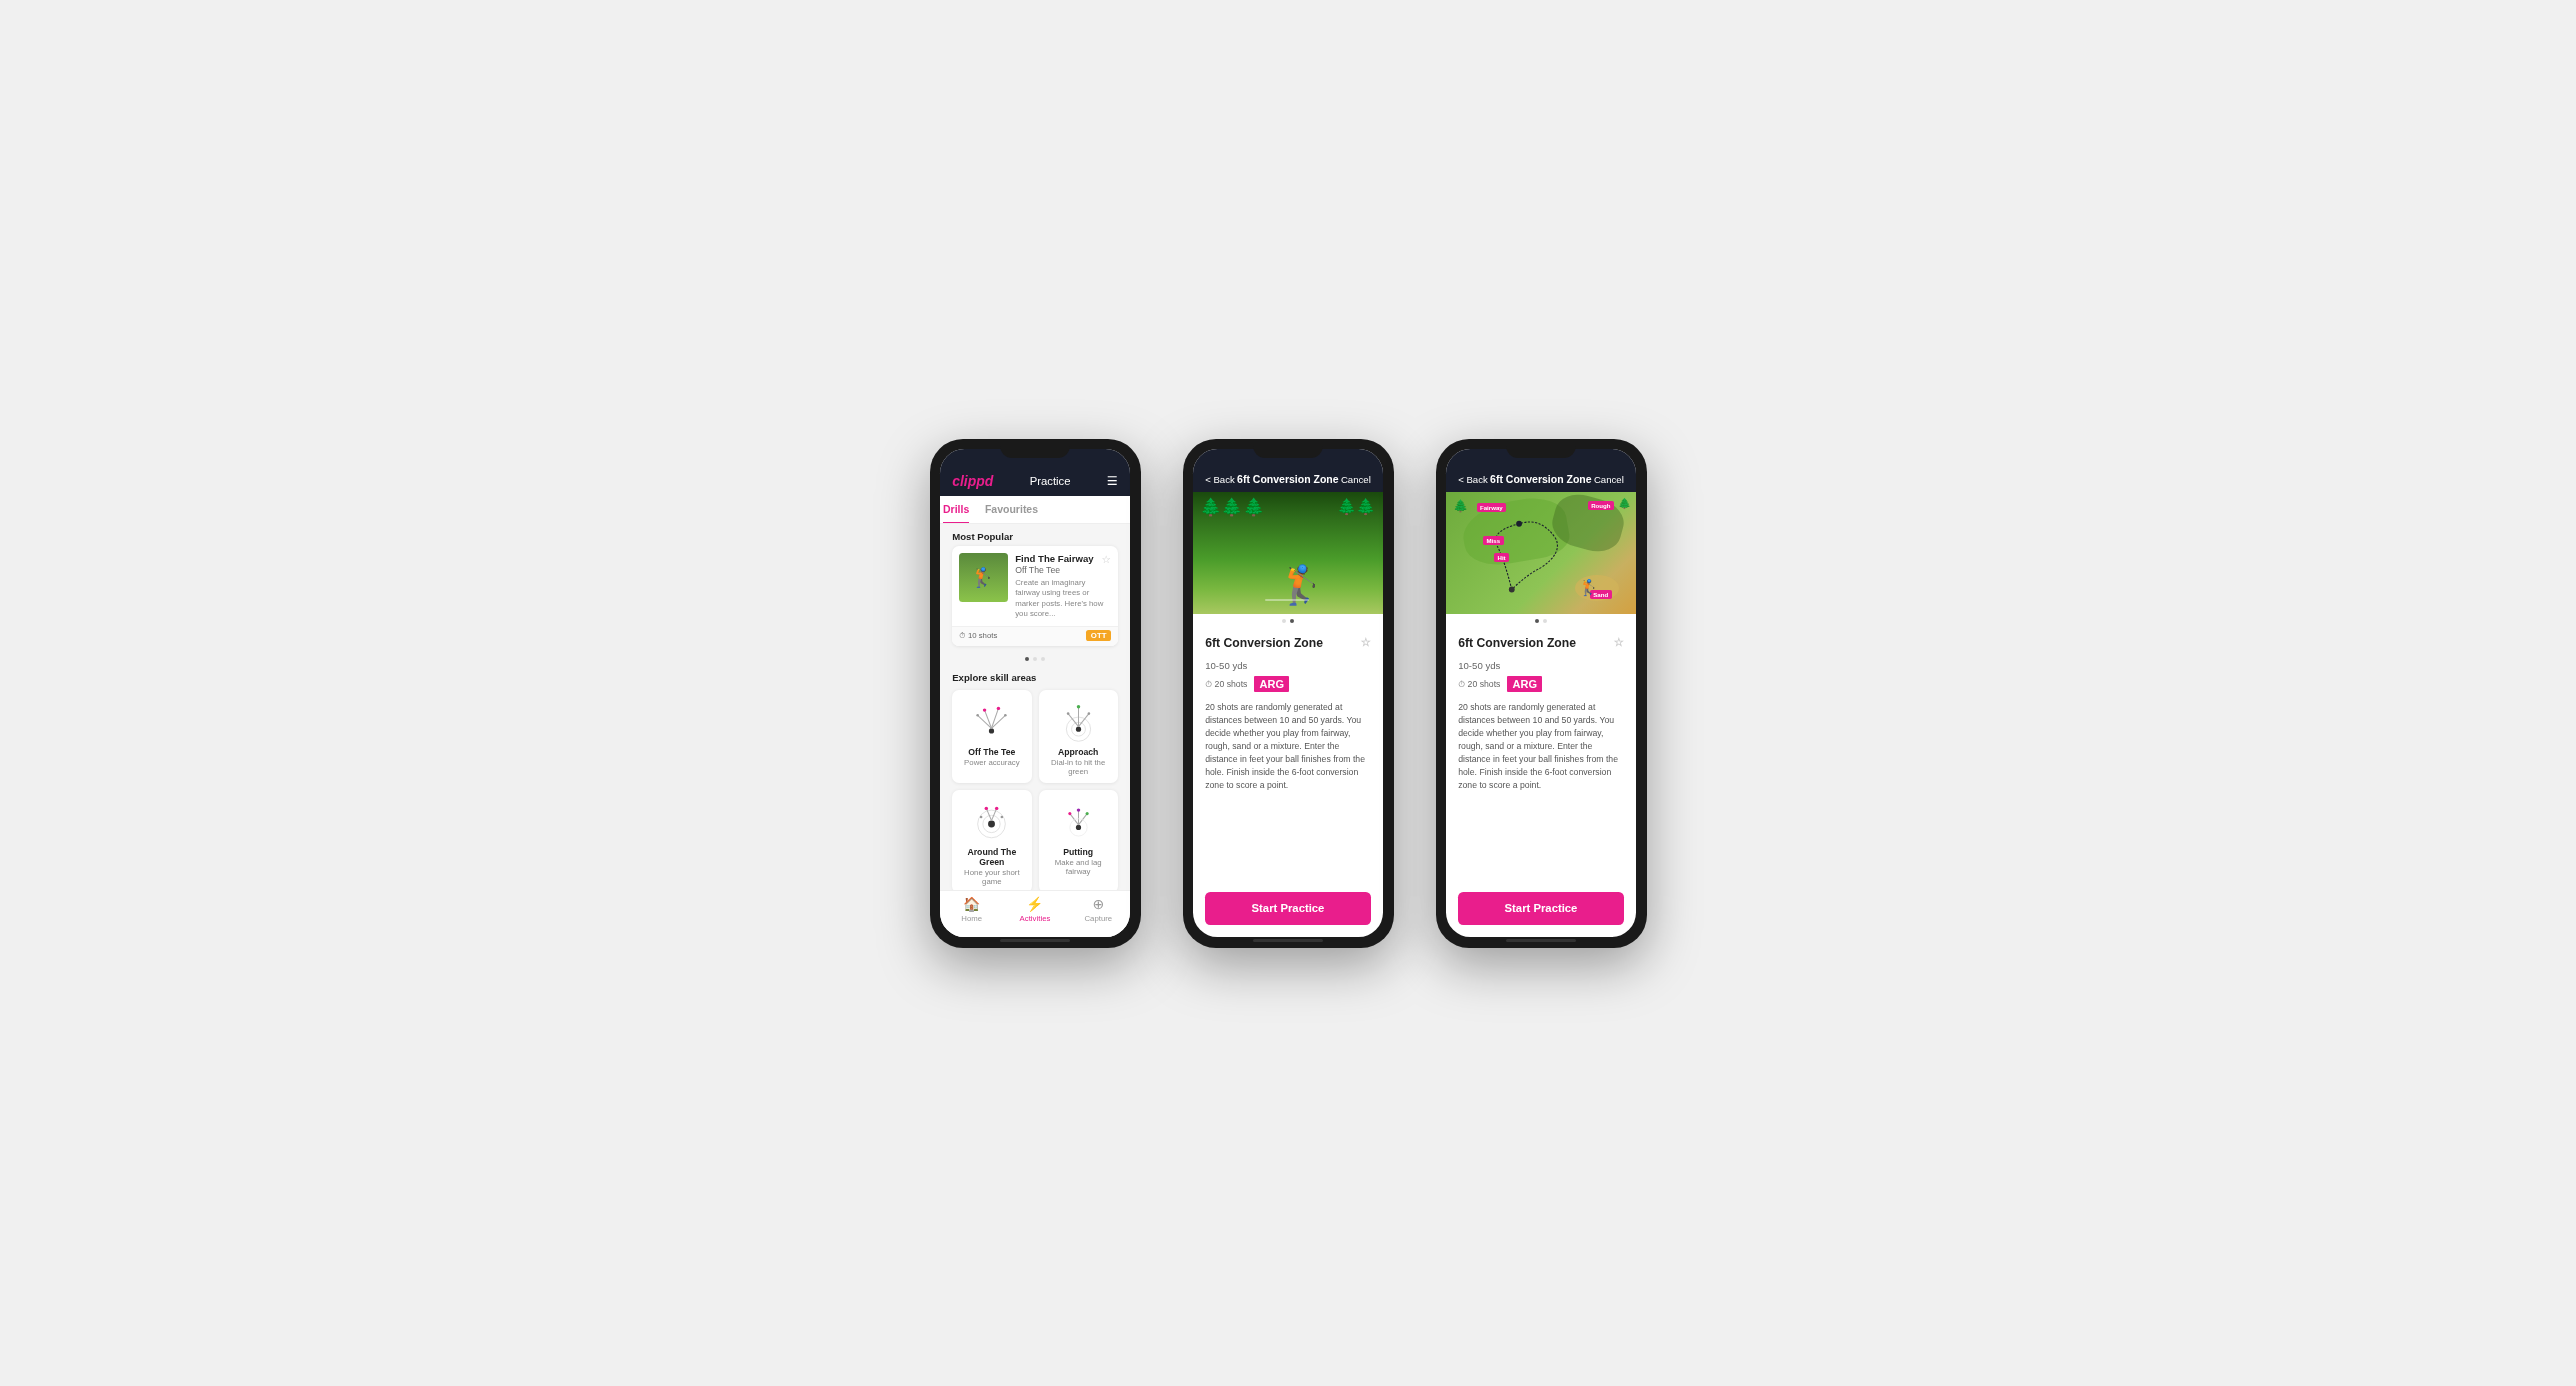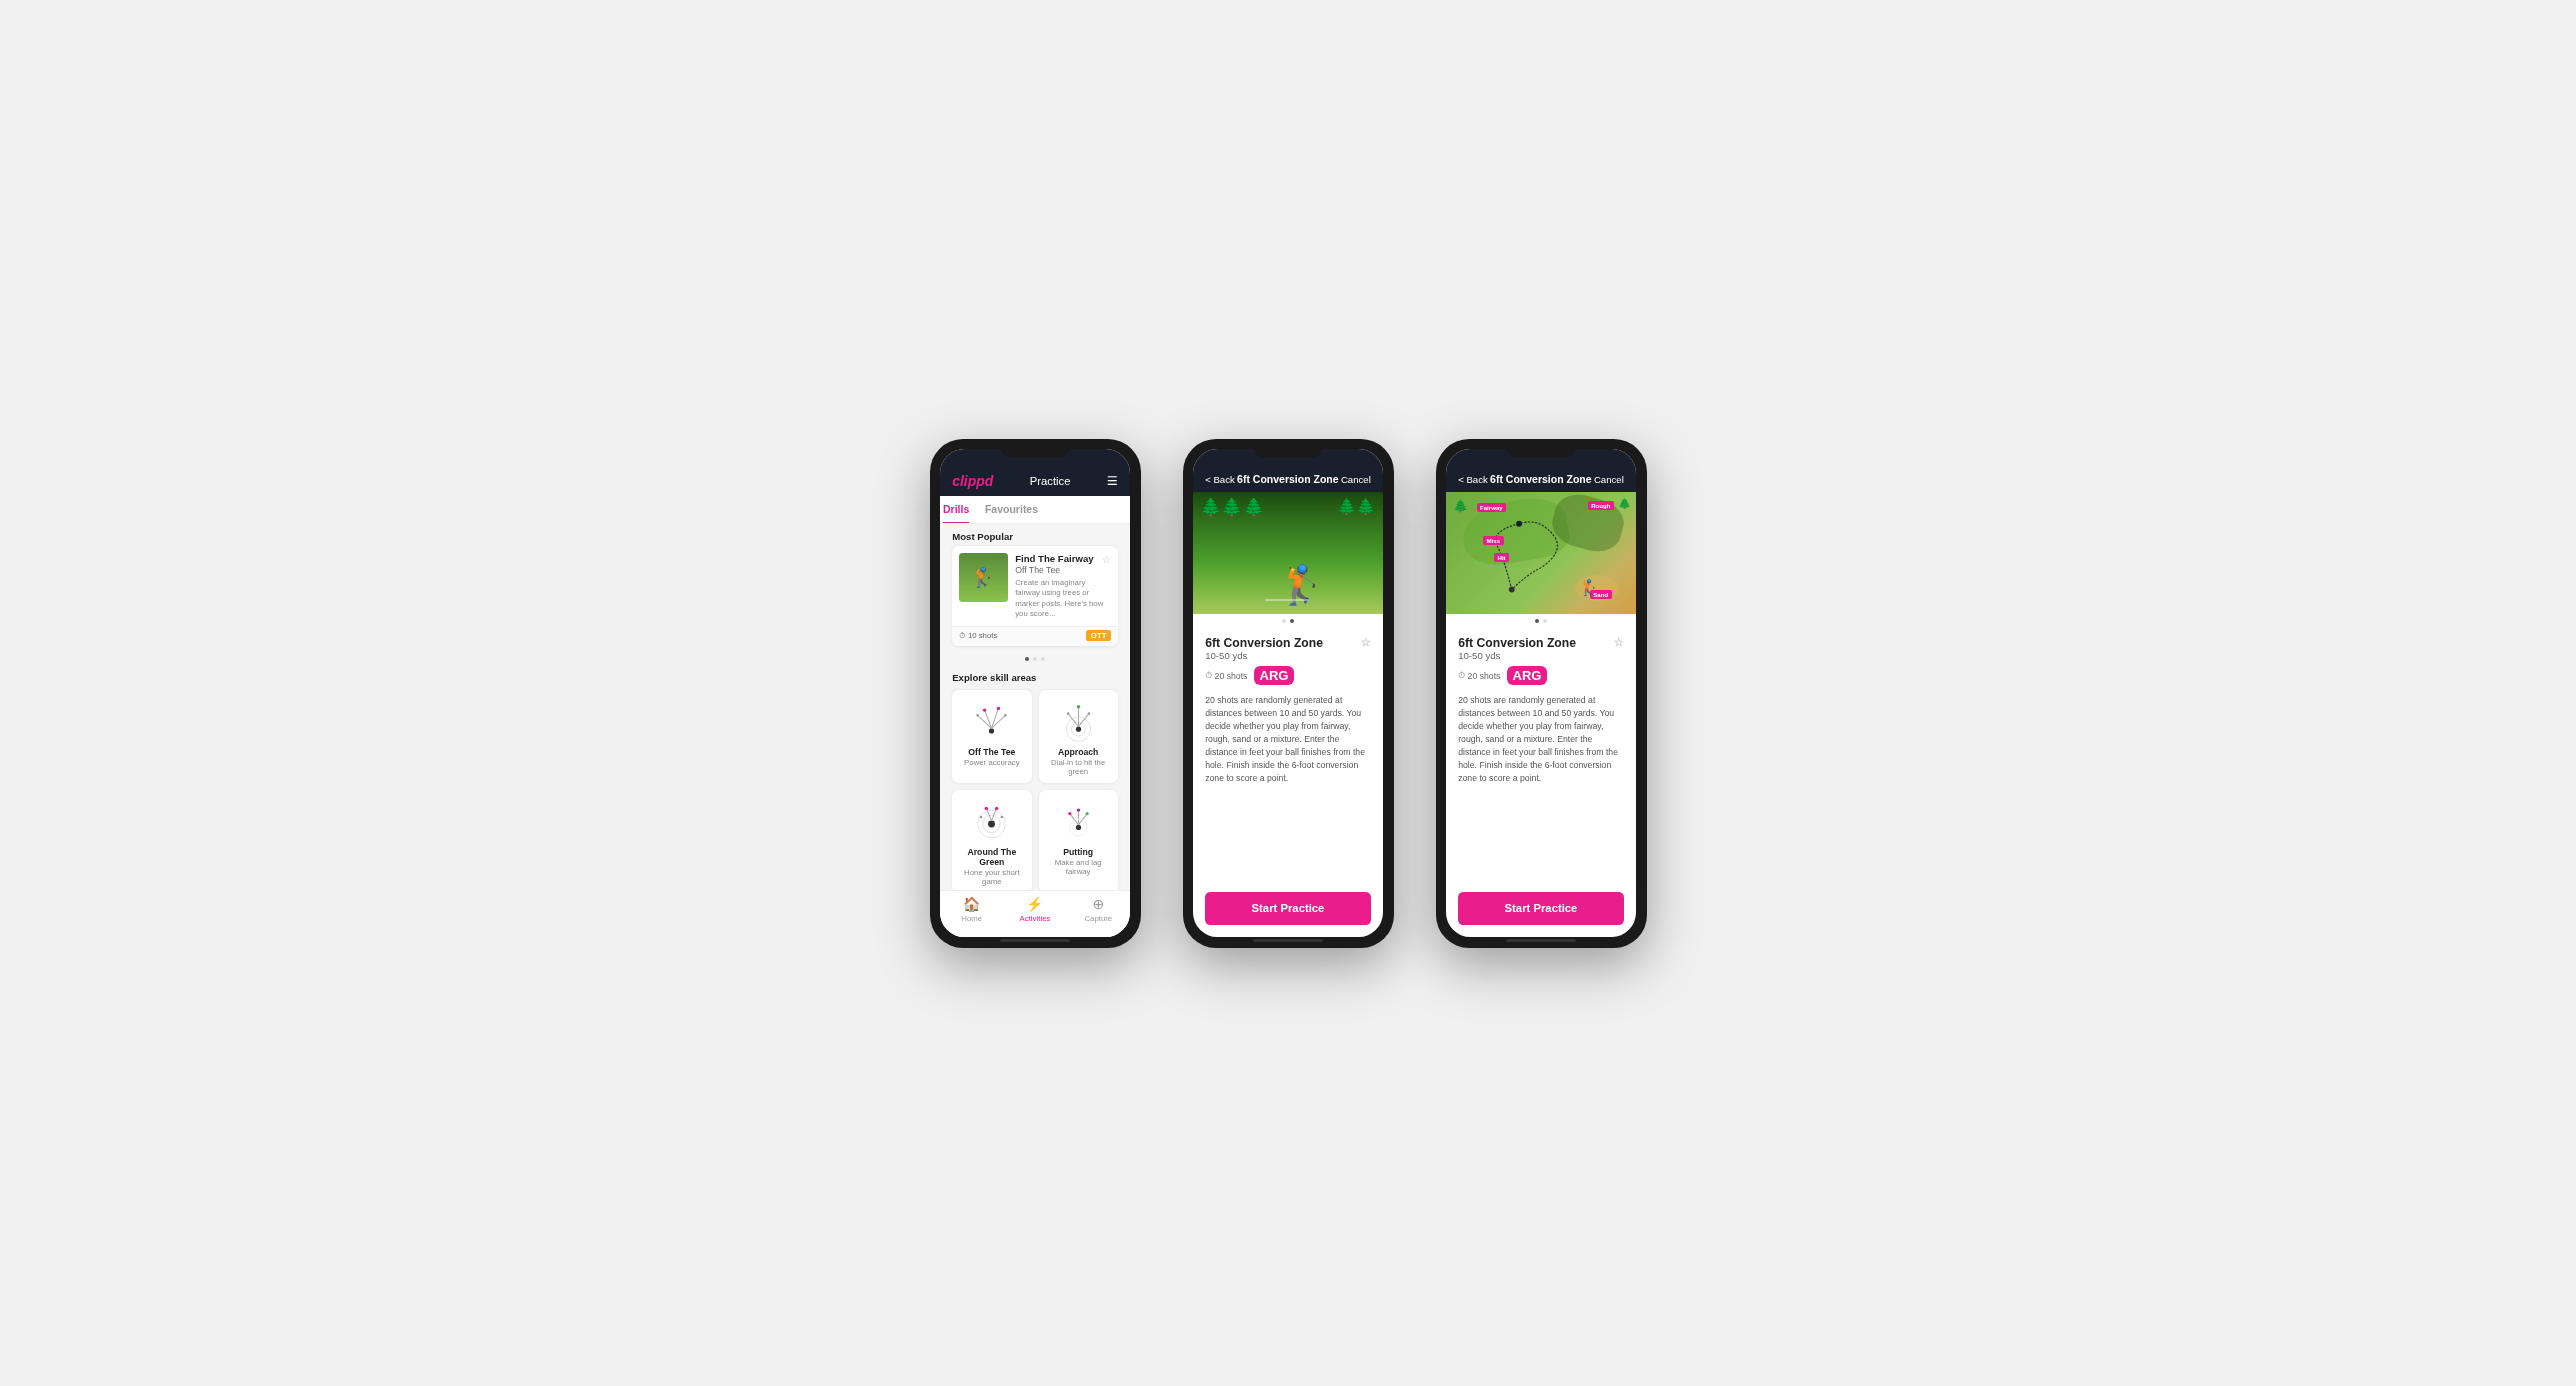--- a/index.html
+++ b/index.html
@@ -311,42 +311,42 @@
       font-weight: 800;
       color: #222;
       display: flex;
       justify-content: space-between;
       align-items: flex-start;
     }
     .s-fav-icon { color: #ccc; font-size: 11.3px; }
     .s-drill-range {
       font-size: 9.6px;
       color: #666;
-      margin-top: 0;
+      margin-top: 10px;
     }
     .s-drill-meta {
       display: flex;
       align-items: center;
       gap: 7px;
       margin-top: 5.2px;
     }
     .s-shots-info {
       font-size: 8.7px;
       color: #666;
       display: flex;
       align-items: center;
       gap: 2.6px;
     }
     .s-tag-arg {
       background: #e91e8c;
       color: #fff;
-      font-size: 13px;
+      font-size: 11px;
       font-weight: 700;
       padding: 1.7px 5.2px;
-      border-radius: 6px;
+      border-radius: 1px;
     }
     .s-drill-desc {
       font-size: 8.7px;
       color: #555;
       line-height: 1.5;
       margin-top: 8.7px;
     }
     .s-start-btn {
       background: #e91e8c;
       color: #fff;

